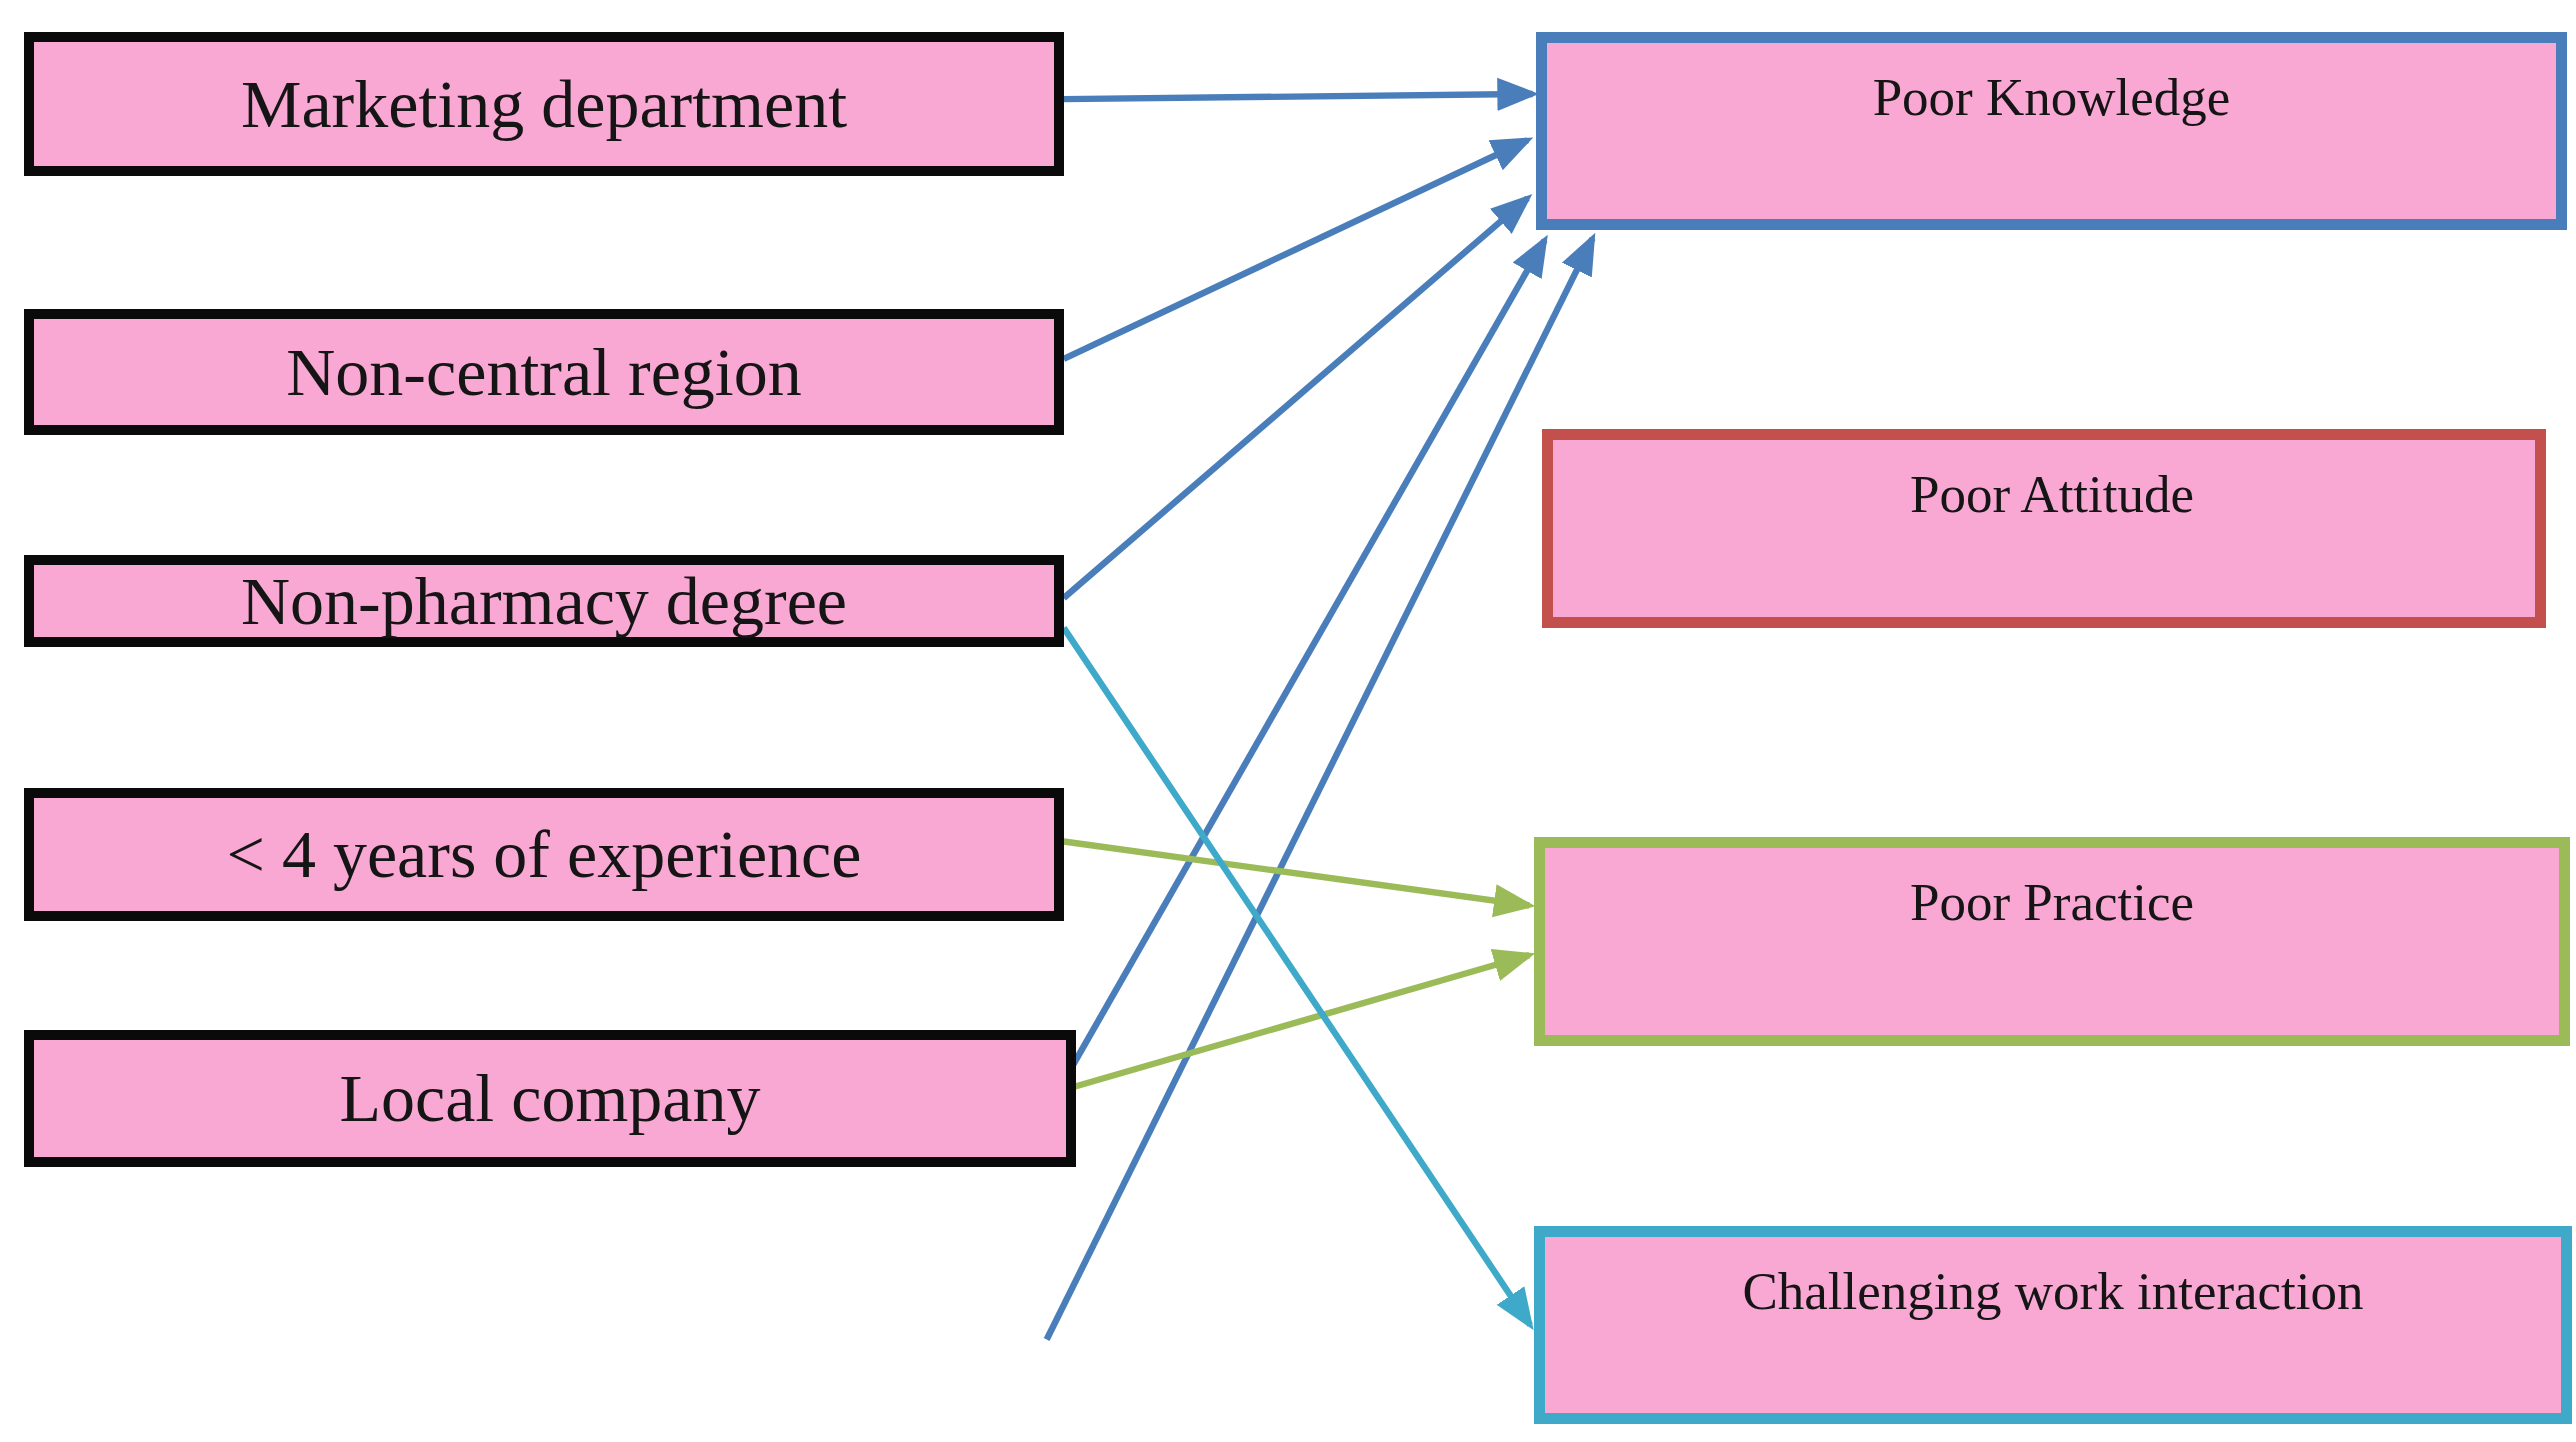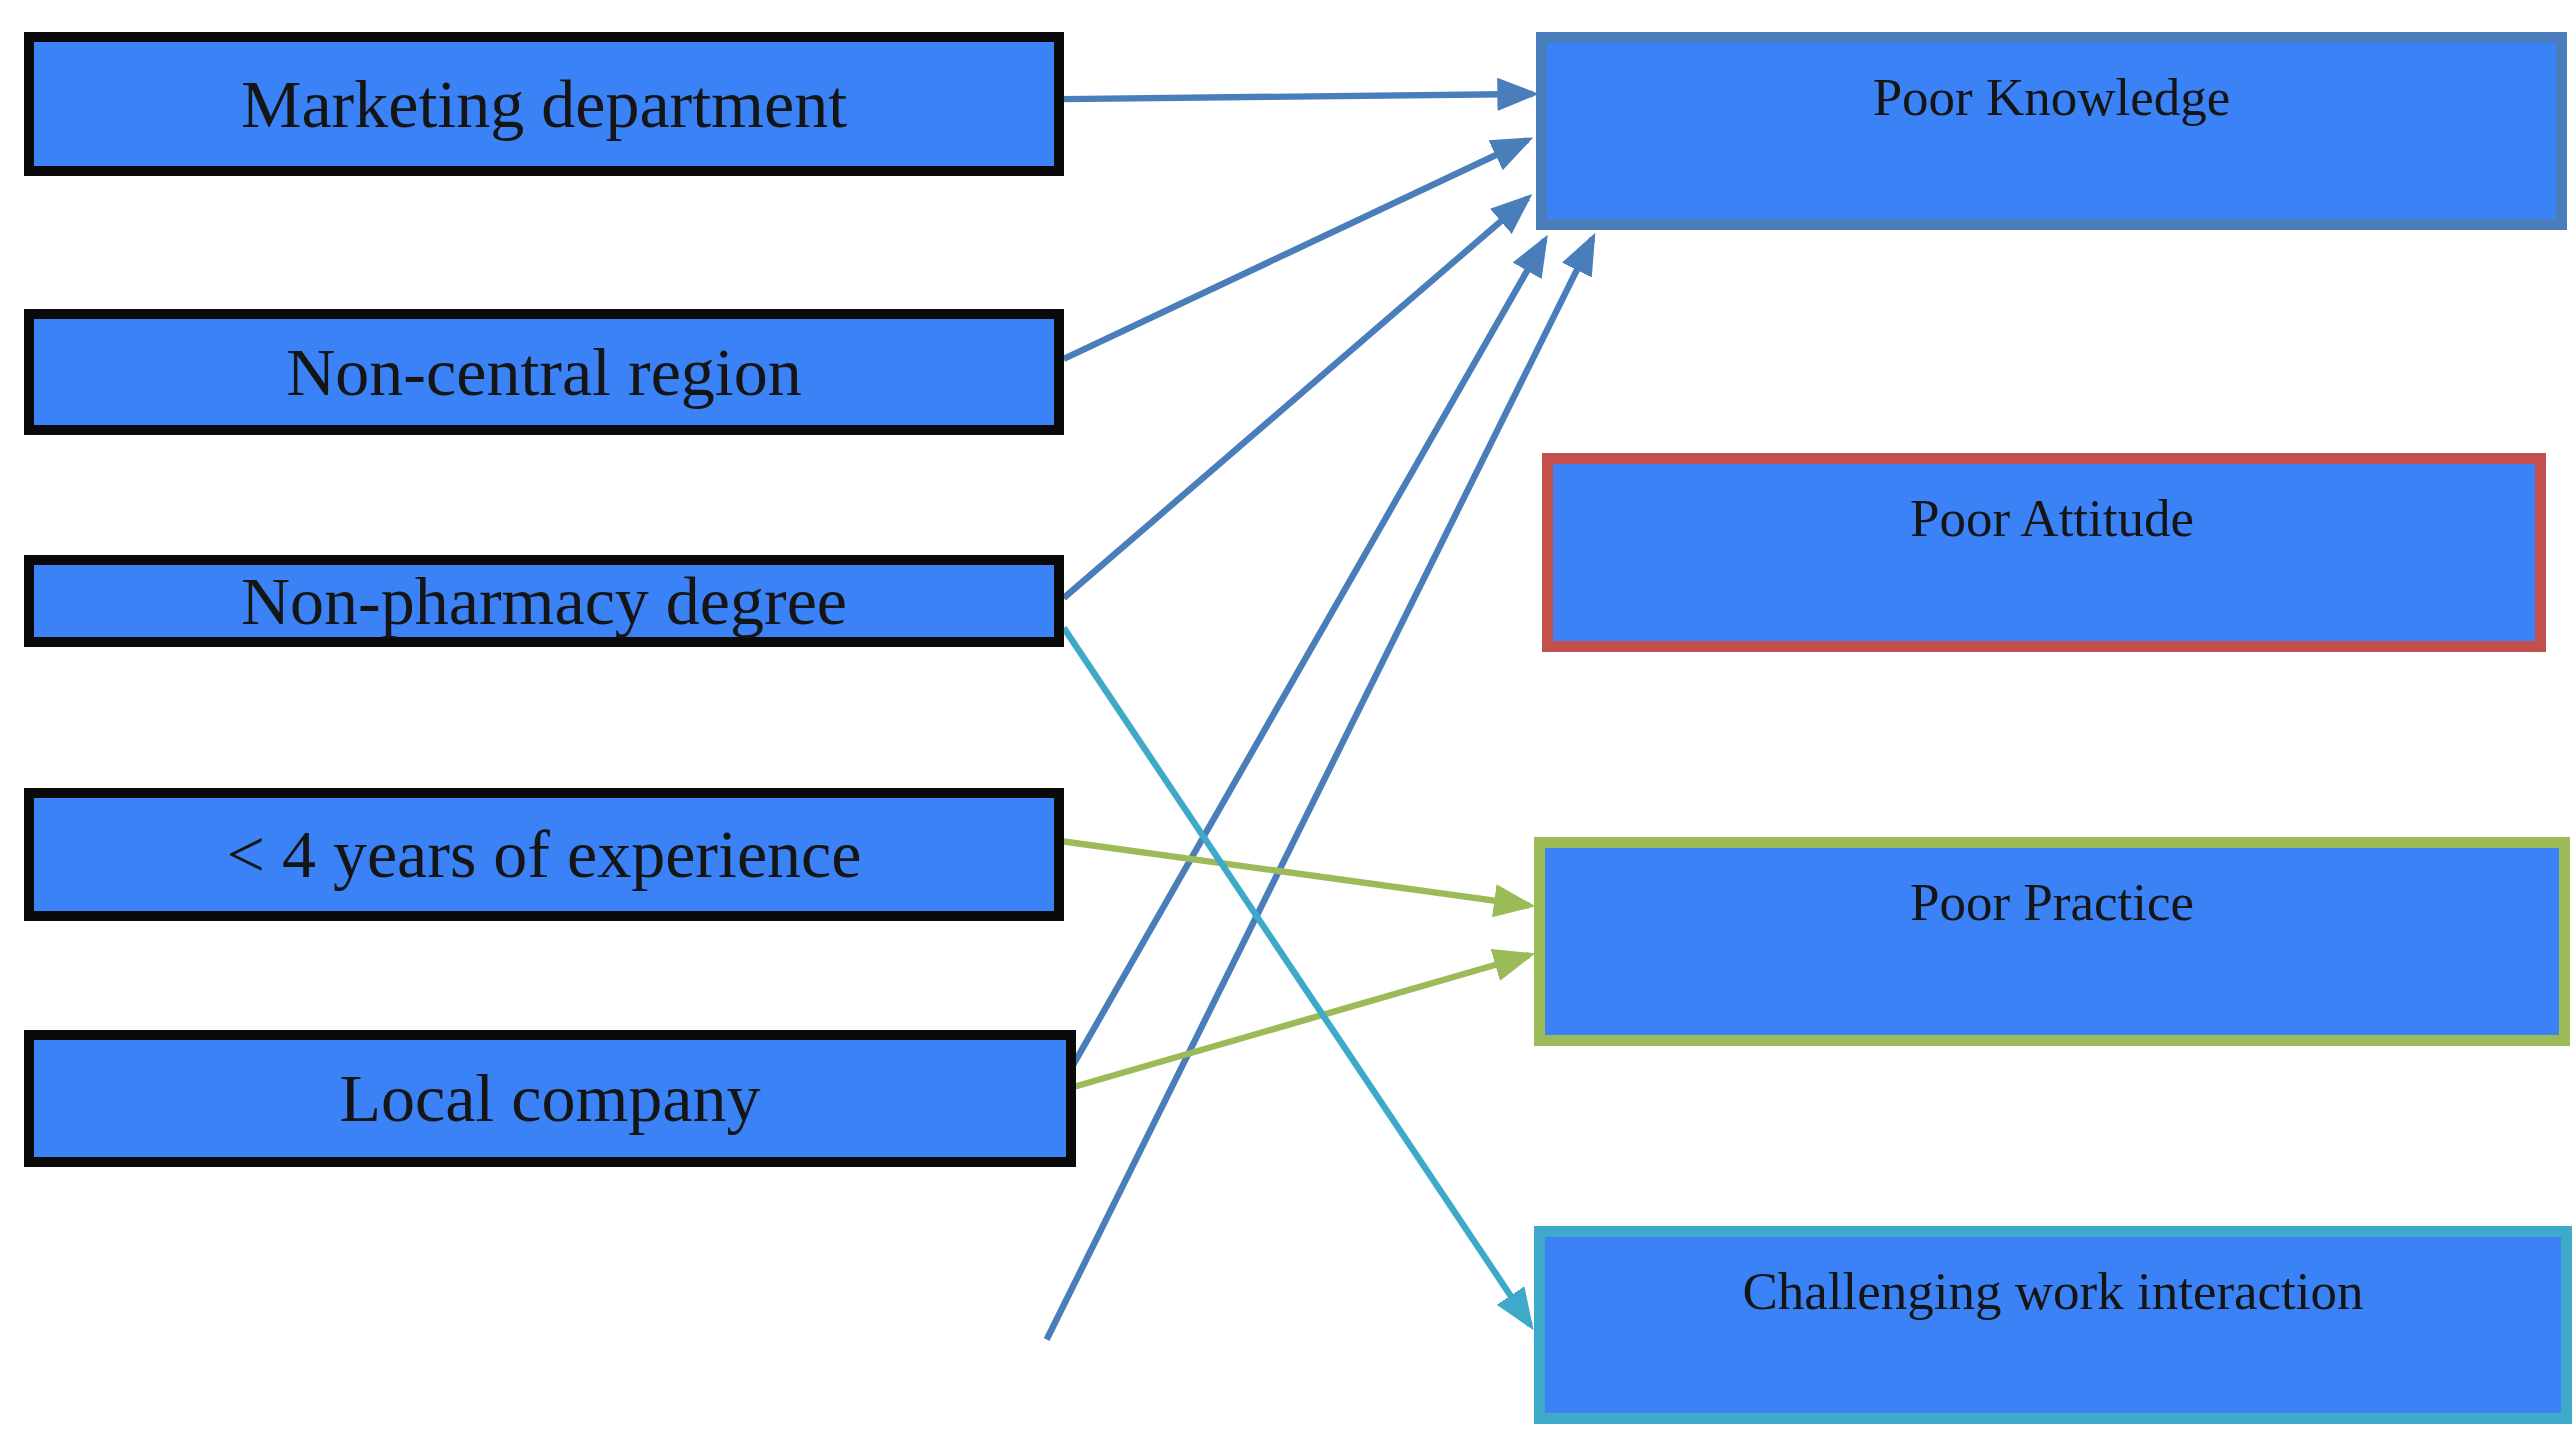--- a/index.html
+++ b/index.html
@@ -19,21 +19,21 @@
     position: absolute;
     left: 0;
     top: 0;
     width: 2576px;
     height: 1442px;
     pointer-events: none;
   }
   .box {
     position: absolute;
     box-sizing: border-box;
-    background: #3b82f6;
+    background: #f9a8d4;
     display: flex;
     justify-content: center;
     text-align: center;
     color: #151515;
     z-index: 2;
   }
   .box .label {
     display: block;
     line-height: 1.15;
   }
@@ -50,21 +50,21 @@
   }
   
   .b-marketing    { left: 24px;  top: 32px;   width: 1040px; height: 144px; }
   .b-noncentral   { left: 24px;  top: 309px;  width: 1040px; height: 126px; }
   .b-nonpharmacy  { left: 24px;  top: 555px;  width: 1040px; height: 92px; }
   .b-years        { left: 24px;  top: 788px;  width: 1040px; height: 133px; }
   .b-local        { left: 24px;  top: 1030px; width: 1052px; height: 137px; }
   .b-nondaily     { left: 24px;  top: 1277px; width: 1023px; height: 141px; }
   
   .b-knowledge    { left: 1536px; top: 32px;   width: 1031px; height: 198px; }
-  .b-attitude     { left: 1542px; top: 453px;  width: 1004px; height: 199px; padding-left: 16px; }
+  .b-attitude     { left: 1542px; top: 429px;  width: 1004px; height: 199px; padding-left: 16px; }
   .b-practice     { left: 1534px; top: 837px;  width: 1036px; height: 209px; }
   .b-challenging  { left: 1534px; top: 1226px; width: 1038px; height: 198px; }
 
   .arrow-line {
     fill: none;
     stroke-width: 7.5;
   }
 </style>
 </head>
 <body>

